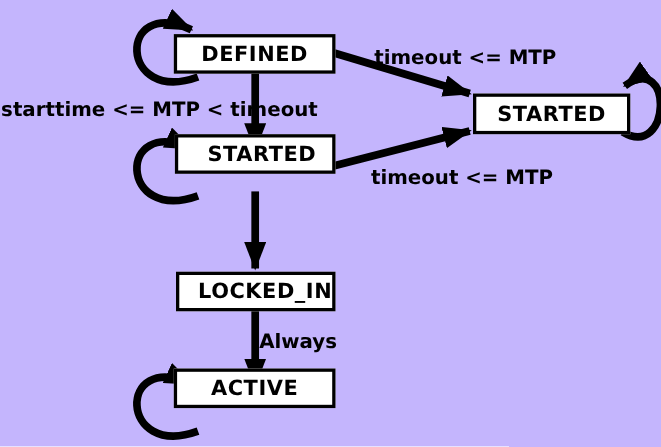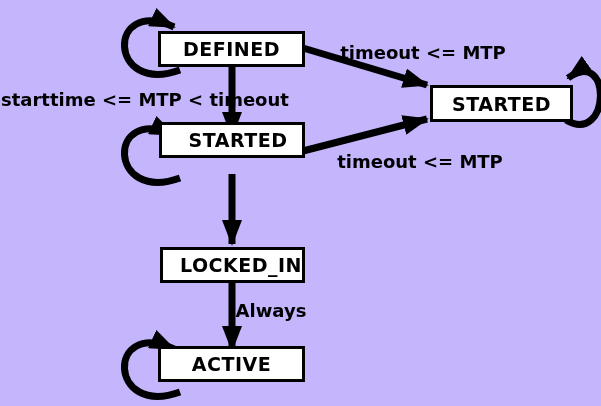--- a/index.html
+++ b/index.html
@@ -86,21 +86,21 @@
   </div>
 
   <div class="state-box" style="left:159px; top:122px; width:146px; height:36px;padding-left:12px;">
     <span>STARTED</span>
   </div>
 
   <div class="state-box" style="left:160px; top:247px; width:145px; height:36px;justify-content:flex-end;">
     <span>LOCKED_IN</span>
   </div>
 
-  <div class="state-box" style="left:158px; top:346px; width:147px; height:36px;">
+  <div class="state-box" style="left:158px; top:335px; width:147px; height:36px;">
     <span>ACTIVE</span>
   </div>
 
   <div class="edge-label" style="left:1px; top:89px;">starttime &lt;= MTP &lt; timeout</div>
 
   <div class="edge-label centered" style="left:423px; top:42px;">timeout &lt;= MTP</div>
 
   <div class="edge-label centered" style="left:420px; top:151px;">timeout &lt;= MTP</div>
 
 

